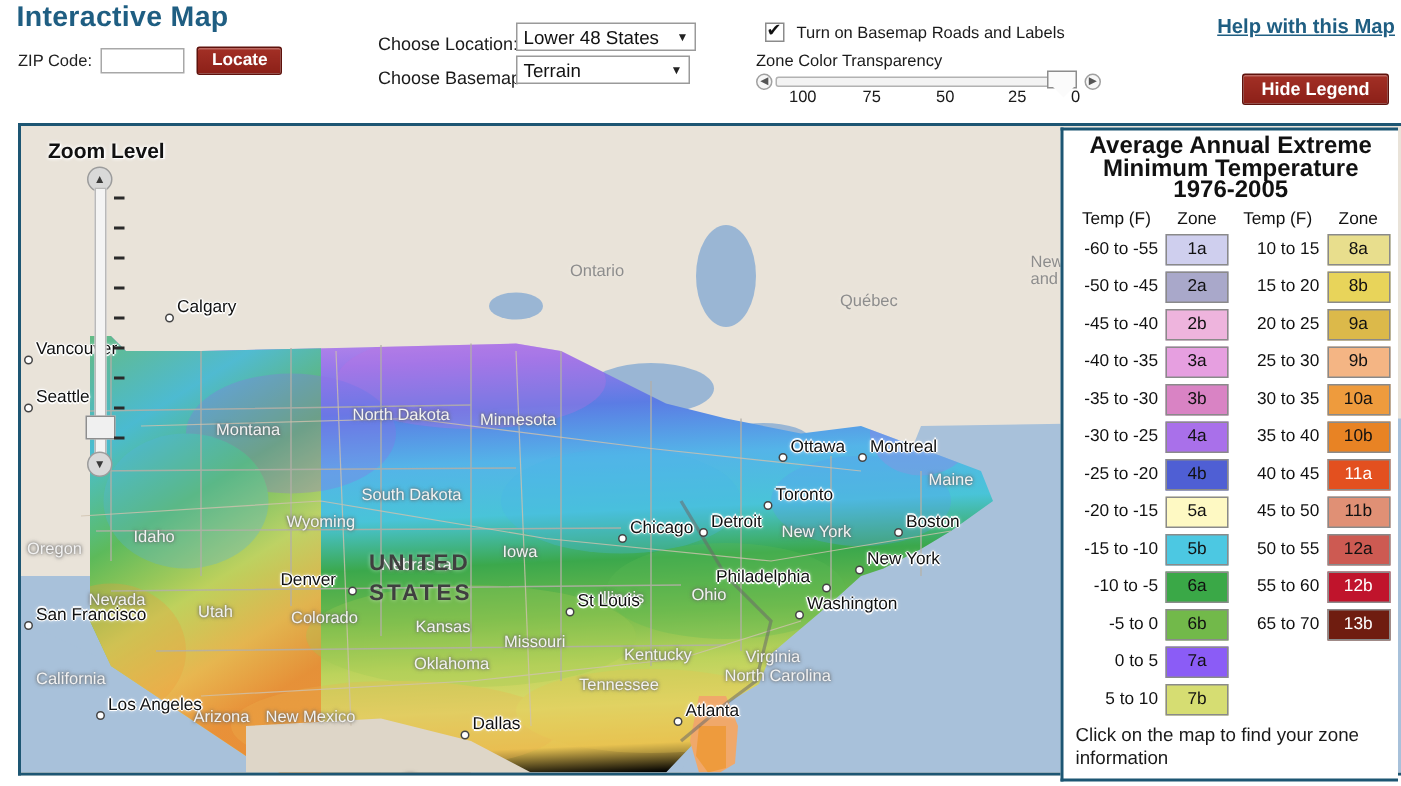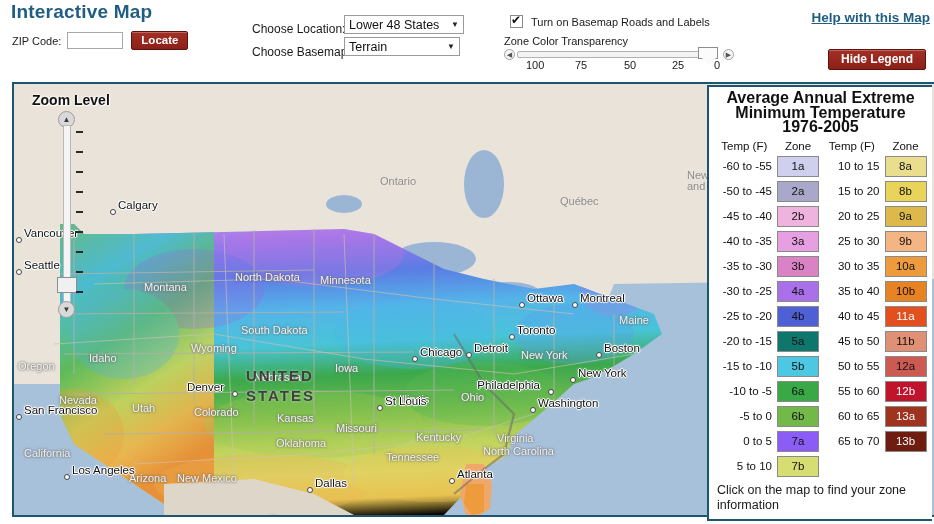--- a/index.html
+++ b/index.html
@@ -711,21 +711,21 @@
           <div class="lrow">
             <span class="temp">-30 to -25</span>
             <span class="swatch" style="background: rgb(169, 112, 234);">4a</span>
           </div>
           <div class="lrow">
             <span class="temp">-25 to -20</span>
             <span class="swatch" style="background: rgb(79, 95, 212);">4b</span>
           </div>
           <div class="lrow">
             <span class="temp">-20 to -15</span>
-            <span class="swatch" style="background: #0f766e;">5a</span>
+            <span class="swatch" style="background: #fef9c3;">5a</span>
           </div>
           <div class="lrow">
             <span class="temp">-15 to -10</span>
             <span class="swatch" style="background: rgb(76, 200, 226);">5b</span>
           </div>
           <div class="lrow">
             <span class="temp">-10 to -5</span>
             <span class="swatch" style="background: rgb(58, 168, 71);">6a</span>
           </div>
           <div class="lrow">
@@ -782,24 +782,20 @@
           </div>
           <div class="lrow">
             <span class="temp">50 to 55</span>
             <span class="swatch" style="background: rgb(205, 90, 82);">12a</span>
           </div>
           <div class="lrow">
             <span class="temp">55 to 60</span>
             <span class="swatch dark" style="background: rgb(192, 20, 44);">12b</span>
           </div>
           <div class="lrow">
-            <span class="temp">60 to 65</span>
-            <span class="swatch dark" style="background: rgb(158, 51, 32);">13a</span>
-          </div>
-          <div class="lrow">
             <span class="temp">65 to 70</span>
             <span class="swatch dark" style="background: rgb(111, 29, 16);">13b</span>
           </div>
         </div>
     </div>
   </div>
   <div id="legend-note">Click on the map to find your zone information</div>
 </div>
 
 </body></html>

